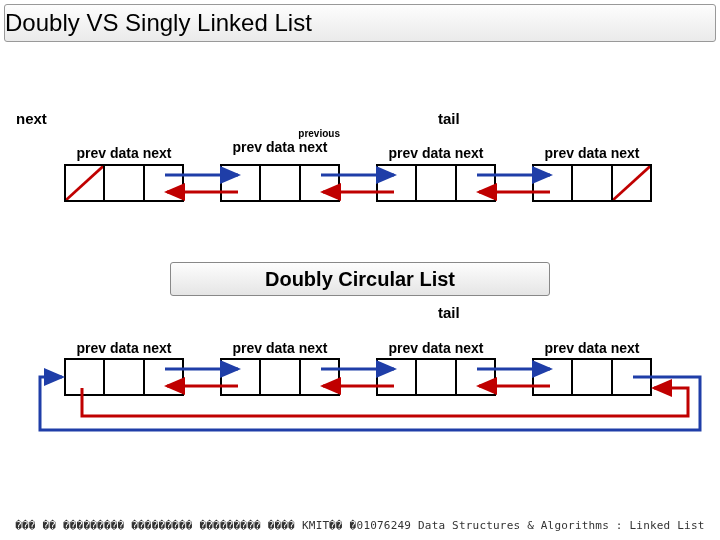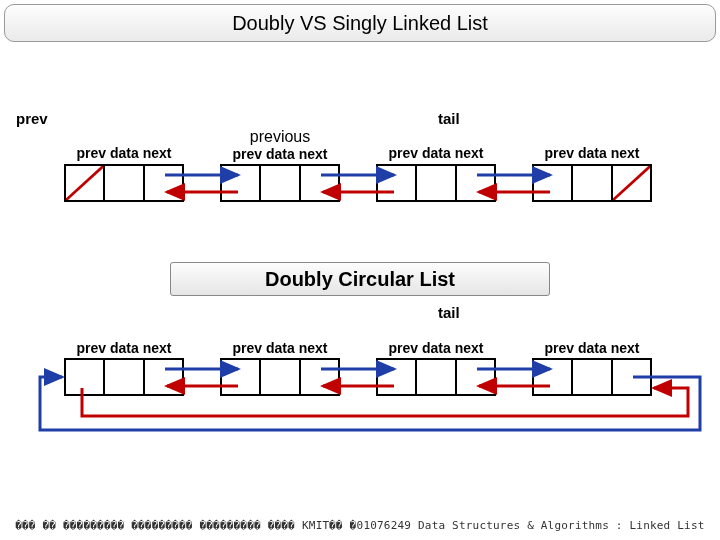--- a/index.html
+++ b/index.html
@@ -1,37 +1,37 @@
 <!DOCTYPE html>
 <html><head>
 <meta charset="utf-8">
 <style>
   * { box-sizing: border-box; margin: 0; padding: 0; }
   body { width: 720px; height: 540px; background: #fff; font-family: "Segoe UI", Tahoma, sans-serif; position: relative; overflow: hidden; color: #000; }
-  .title-bar { width: 712px; margin: 4px auto 0; height: 38px; background: linear-gradient(#fdfdfd,#eaeaea); border: 1px solid #999; border-radius: 10px; display: flex; align-items: center; justify-content: center; font-size: 20px; }
+  .title-bar { width: 712px; margin: 4px auto 0; height: 38px; background: linear-gradient(#fdfdfd,#eaeaea); border: 1px solid #999; border-radius: 3px; display: flex; align-items: center; justify-content: flex-start; font-size: 24px; }
   .label { position: absolute; font-size: 15px; font-weight: 600; }
   .node { position: absolute; width: 120px; height: 38px; border: 2px solid #000; background: #fff; display: flex; }
   .cell { flex: 1; border-right: 2px solid #000; }
   .cell:last-child { border-right: none; }
   .slash { position: absolute; width: 100%; height: 100%; }
   .caption { position: absolute; font-size: 14px; font-weight: 600; text-align: center; width: 120px; }
-  .caption .sub { display: block; font-size: 16px; font-weight: 400; }
+  .caption .sub { display: block; font-size: 10px; font-weight: 700; text-align: right; }
   .sub-bar { position: absolute; left: 170px; top: 262px; width: 380px; height: 34px; background: linear-gradient(#fdfdfd,#e5e5e5); border: 1px solid #888; border-radius: 3px; display: flex; align-items: center; justify-content: center; font-size: 20px; font-weight: 600; }
   .footer { position: absolute; bottom: 8px; left: 0; width: 720px; font-size: 11px; color: #444; text-align: center; letter-spacing: 0.2px; font-family: Tahoma, sans-serif; }
   svg.arrows { position: absolute; left: 0; top: 0; pointer-events: none; }
   .ph { font-family: monospace; color: #333; }
 </style>
 </head>
 <body>
 
 <div class="title-bar">
   <span>Doubly VS Singly Linked List</span>
 </div>
 
-<div class="label" style="left:16px; top:110px;">prev</div>
+<div class="label" style="left:16px; top:110px;">next</div>
 <div class="label" style="left:438px; top:110px;">tail</div>
 
 <div class="caption" style="left:64px; top:145px;"><span>prev data next</span></div>
 <div class="caption" style="left:220px; top:128px;"><span class="sub">previous</span><span>prev data next</span></div>
 <div class="caption" style="left:376px; top:145px;"><span>prev data next</span></div>
 <div class="caption" style="left:532px; top:145px;"><span>prev data next</span></div>
 
 <div class="node" style="left:64px; top:164px;">
   <div class="cell" style="position:relative;">
     <svg class="slash" viewBox="0 0 40 38" preserveAspectRatio="none">

